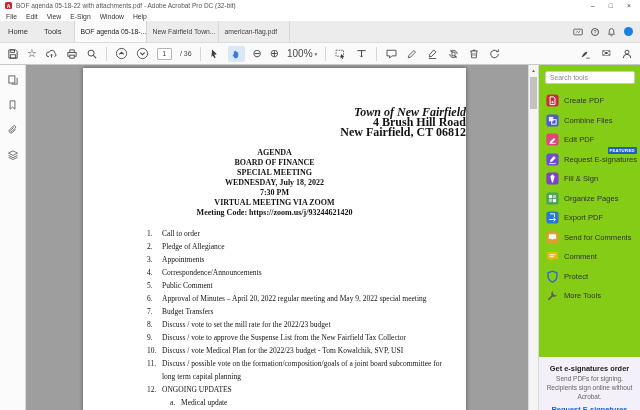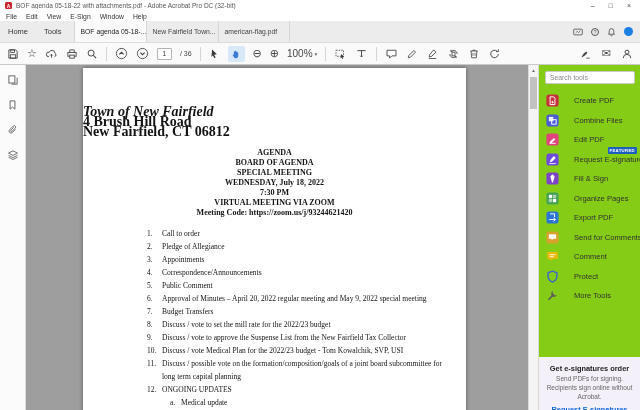--- a/index.html
+++ b/index.html
@@ -51,37 +51,37 @@
   .sidebar { width:26px; background:#fbfbfb; border-right:1px solid #dcdcdc;
     display:flex; flex-direction:column; align-items:center; padding-top:9px; gap:13px; }
   .viewer { flex:1; background:#9e9e9e; position:relative; overflow:hidden; }
   .vscroll { position:absolute; right:0; top:0; width:10px; height:100%; background:#f4f4f4; border-left:1px solid #dadada; }
   .vs-btn { height:11px; display:flex; align-items:center; justify-content:center; font-size:4.5px; color:#606060; }
   .vs-thumb { position:absolute; left:1px; top:12px; width:7px; height:32px; background:#c2c2c2; }
 
   
   .pagedoc { position:absolute; left:57px; top:3px; width:383px; height:351px; background:#fff;
     box-shadow:0 0 4px rgba(0,0,0,.45); font-family:"Liberation Serif",serif; color:#141414; overflow:hidden; }
-  .doc-header { margin-top:39px; text-align:left; font-weight:bold; font-size:14px; line-height:10px; }
+  .doc-header { margin-top:39px; text-align:right; font-weight:bold; font-size:12px; line-height:10px; }
   .doc-header .it { font-style:italic; }
   .doc-meeting { margin-top:11px; text-align:center; font-weight:bold; font-size:8px; line-height:10px; }
   .agenda { margin:9px 0 0 64px; width:304px; font-size:7.5px; line-height:13px; }
   .aitem { display:flex; }
   .anum { width:15px; flex:none; }
   .aitem.sub { margin-left:23px; }
   .aitem.sub .anum { width:11px; }
   .atext { flex:1; }
 
   
   .rightpanel { width:102px; background:#84cc16; border-left:1px solid #d8d8d8; display:flex; flex-direction:column; }
   .search-box { margin:6px 6px 4px 6px; height:13px; border:1px solid #c9c9c9; border-radius:2px;
     background:#fff; font-size:6.8px; color:#333; padding:0 4px; width:90px; }
   .search-box::placeholder { color:#8a8a8a; }
   .toollist { flex:1; padding:3px 0 0 7px; display:flex; flex-direction:column; }
-  .toolrow { position:relative; display:flex; align-items:center; gap:15px; height:19.5px;
+  .toolrow { position:relative; display:flex; align-items:center; gap:5px; height:19.5px;
     font-size:7.6px; color:#323232; white-space:nowrap; }
   .tico { width:13px; height:13px; flex:none; display:flex; }
   .badge { position:absolute; right:3px; top:-3px; background:#1d5fc0; color:#fff; font-size:4.3px;
     font-weight:bold; letter-spacing:.3px; padding:1px 2px; border-radius:1px; }
   .badge:empty { display:none; }
   .promo { height:53px; background:#f3f0fa; text-align:center; padding:7px 6px 0 6px; }
   .promo-title { font-size:7.4px; font-weight:bold; color:#222; }
   .promo-body { font-size:6.5px; color:#666; line-height:1.35; margin-top:2px; }
   .promo-cta { font-size:7.4px; font-weight:bold; color:#1266d8; margin-top:4px; }
 
@@ -316,21 +316,21 @@
     <div class="viewer">
       <div class="pagedoc">
         <div class="doc-header">
           <div class="it">Town of New Fairfield</div>
           <div>4 Brush Hill Road</div>
           <div>New Fairfield, CT 06812</div>
         </div>
         <div class="doc-meeting">
 
         <div>AGENDA</div>
-            <div>BOARD OF AGENDA</div>
+            <div>BOARD OF FINANCE</div>
             <div>SPECIAL MEETING</div>
             <div>WEDNESDAY,  July 18, 2022</div>
             <div>7:30 PM</div>
             <div>VIRTUAL MEETING VIA ZOOM</div>
             <div>Meeting Code: https://zoom.us/j/93244621420</div>
           </div>
         <div class="agenda">
 
             <div class="aitem">
               <span class="anum">1.</span>

